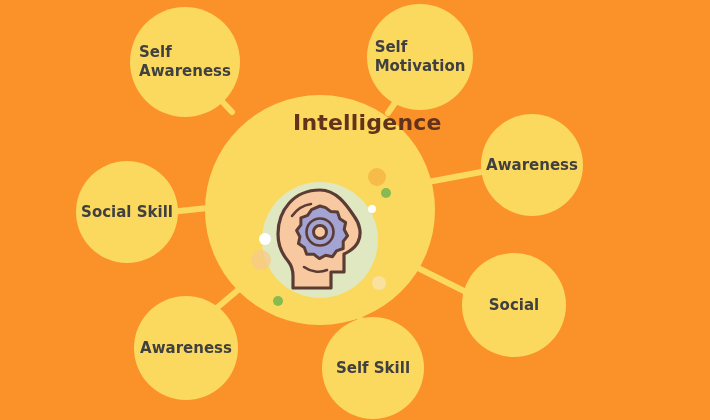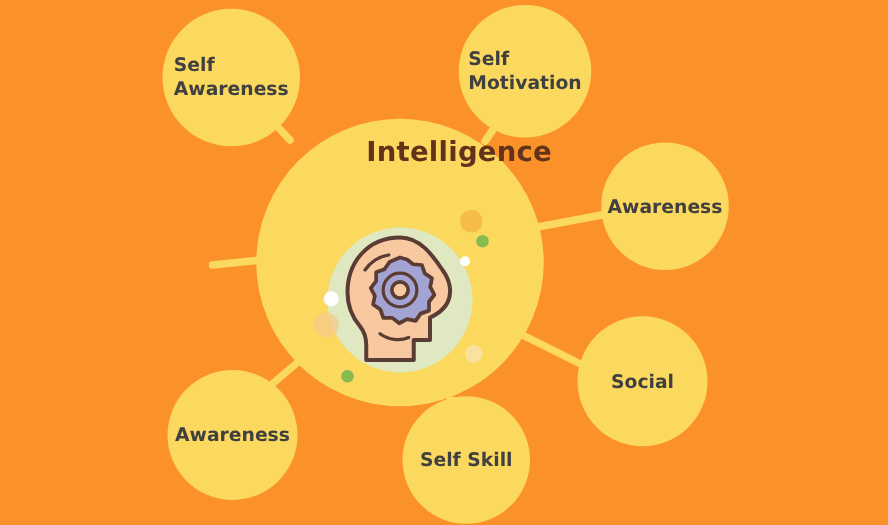--- a/index.html
+++ b/index.html
@@ -156,14 +156,17 @@
   </div>
 
   <div class="bubble" style="left:322px; top:317px; width:102px; height:102px;">
     <div class="bubble-label">Self Skill</div>
   </div>
 
   <div class="bubble" style="left:134px; top:296px; width:104px; height:104px;">
     <div class="bubble-label">Awareness</div>
   </div>
 
+  <div class="bubble" style="left:76px; top:161px; width:102px; height:102px;">
+    <div class="bubble-label">Social Skill</div>
+  </div>
 
 </div>
 
 </body></html>

